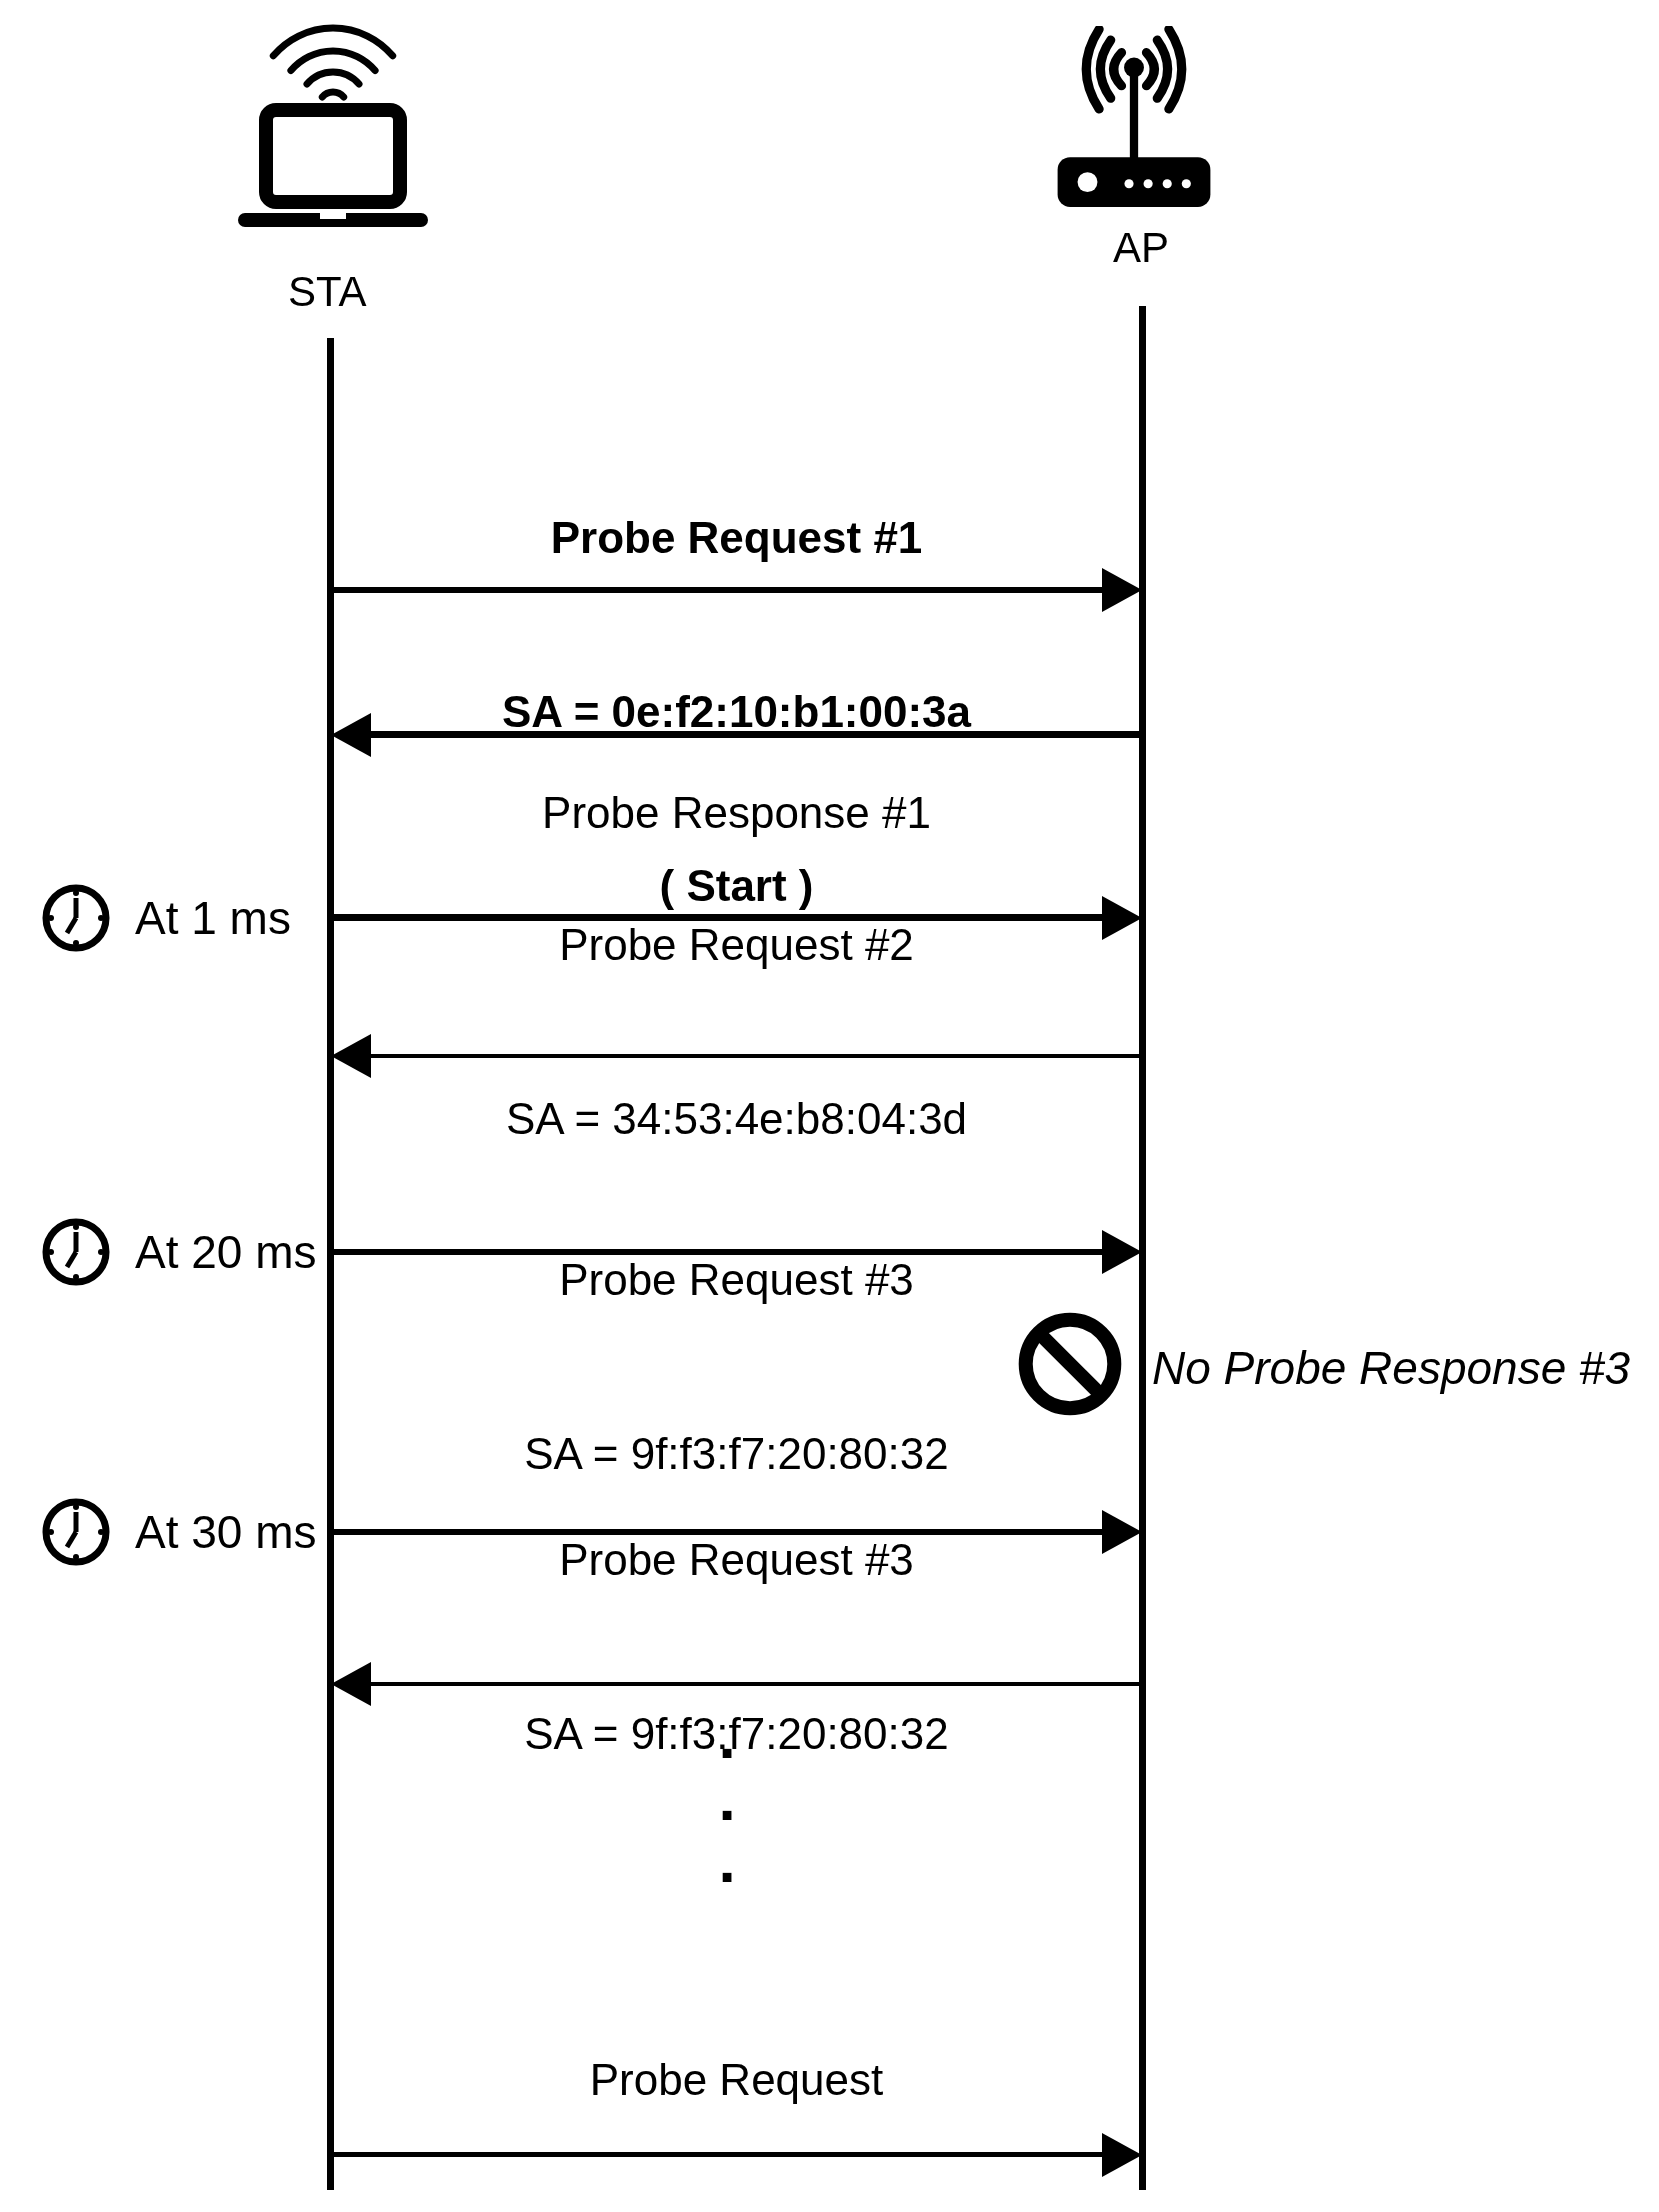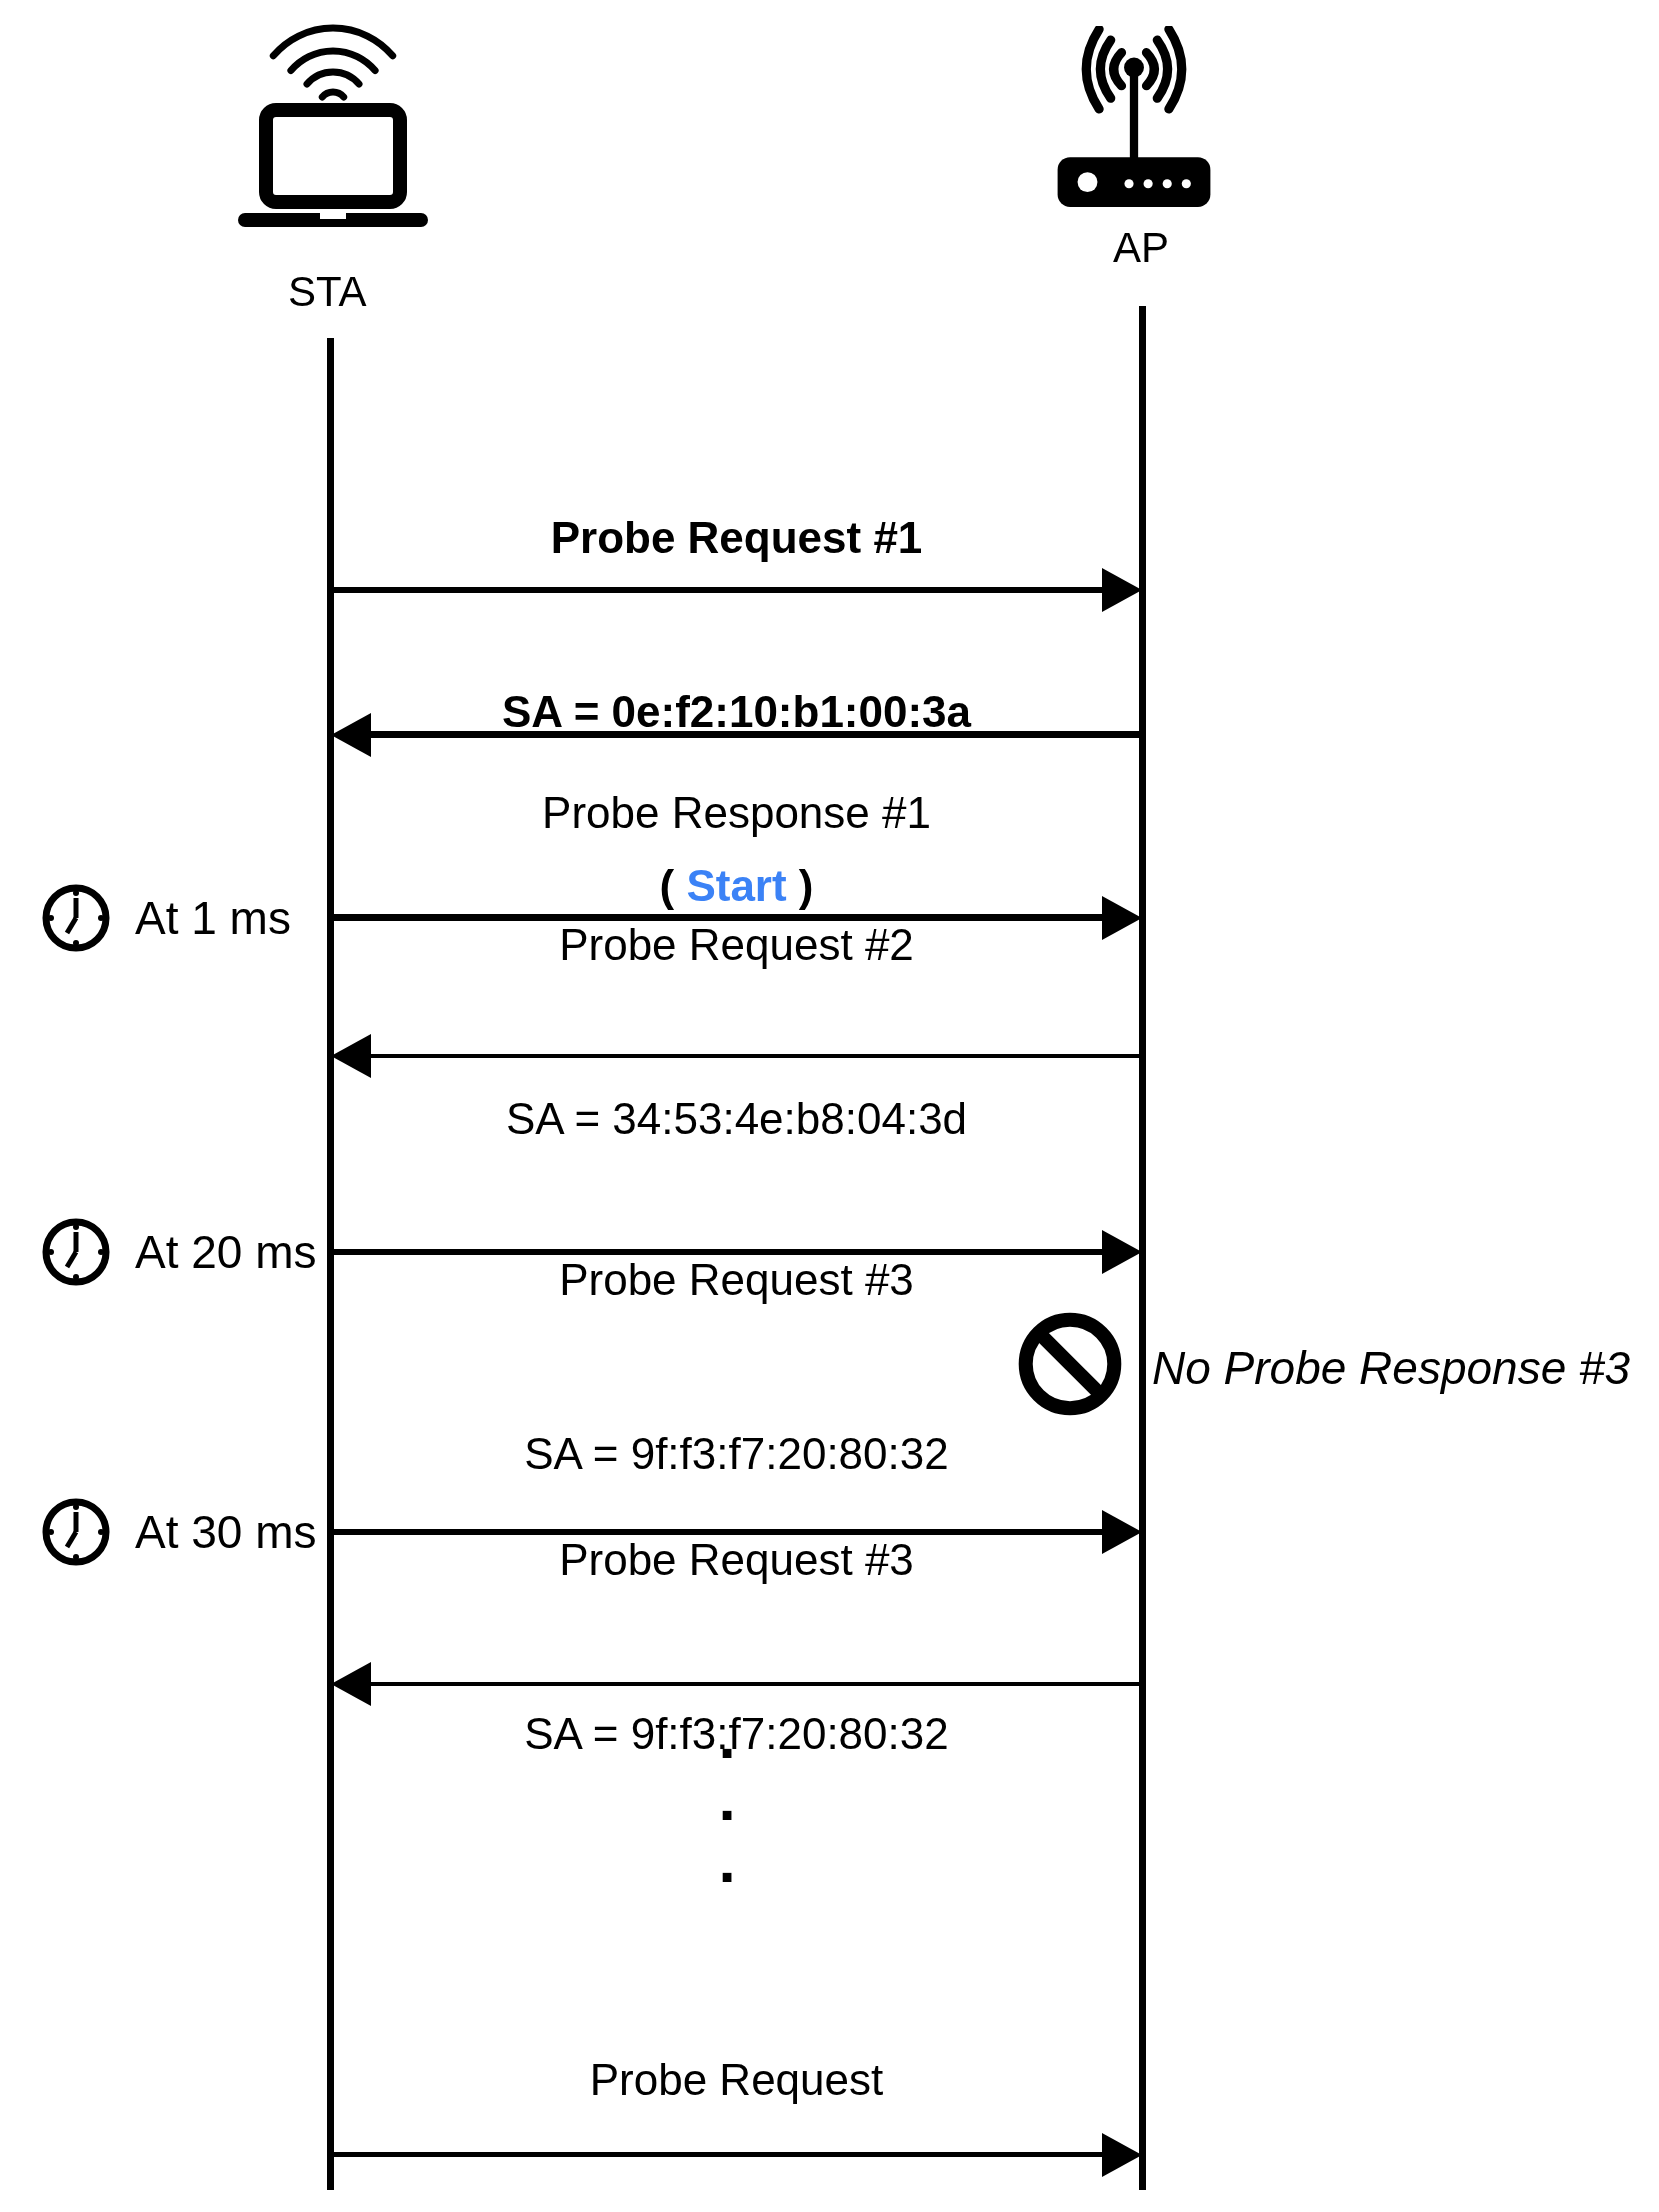--- a/index.html
+++ b/index.html
@@ -85,21 +85,21 @@
     </svg>
   </div>
   <div class="actor-label" style="left:1113px;top:224px;">AP</div>
 
   <div class="lifeline" id="sta-lifeline"></div>
   <div class="lifeline" id="ap-lifeline"></div>
 
   <div class="msg" style="top:393px;font-weight:bold;">
     <div class="line">Probe Request #1</div>
     <div class="line">SA = 0e:f2:10:b1:00:3a</div>
-    <div class="line"><span>( </span><span style="color: #3b82f6;">Start</span><span> )</span></div>
+    <div class="line"><span>( </span><span style="color: #000000;">Start</span><span> )</span></div>
   </div>
   <div class="arrow right t6" style="top:590px;">
     <div class="shaft"></div>
     <div class="head"></div>
   </div>
 
   <div class="msg" style="top:668px;">
     <div class="line">Probe Response #1</div>
   </div>
   <div class="arrow left t7" style="top:735px;">

